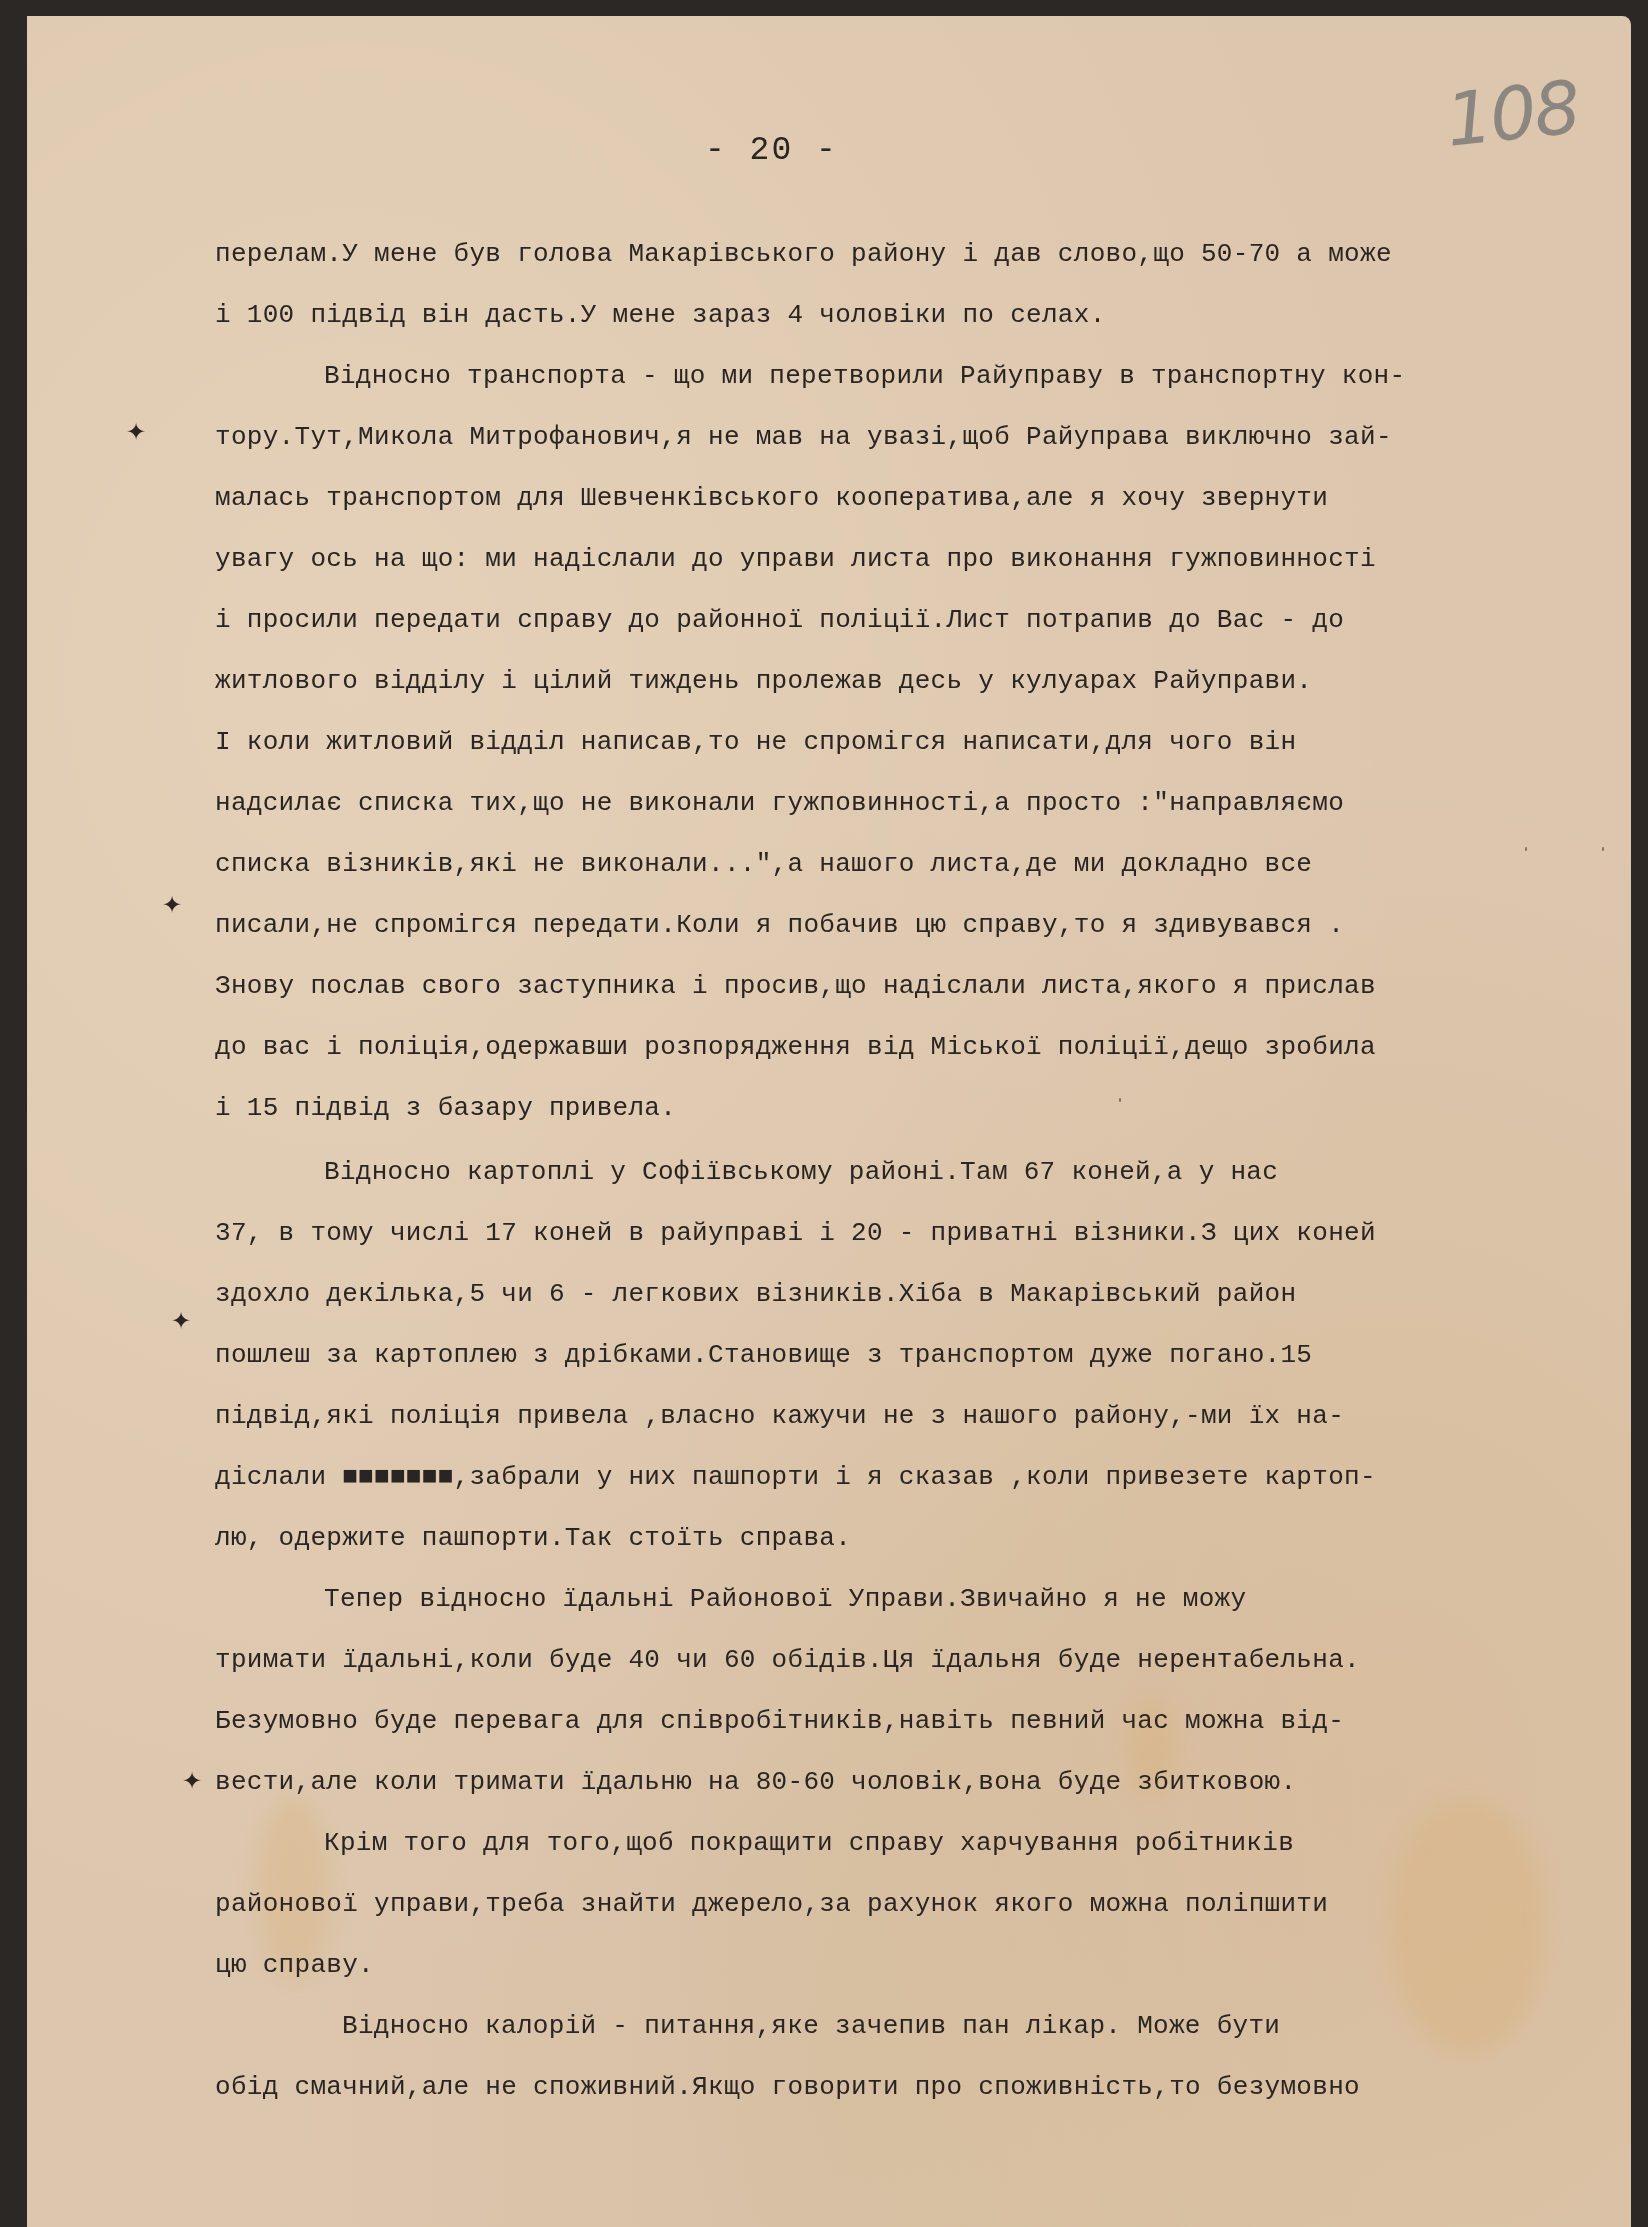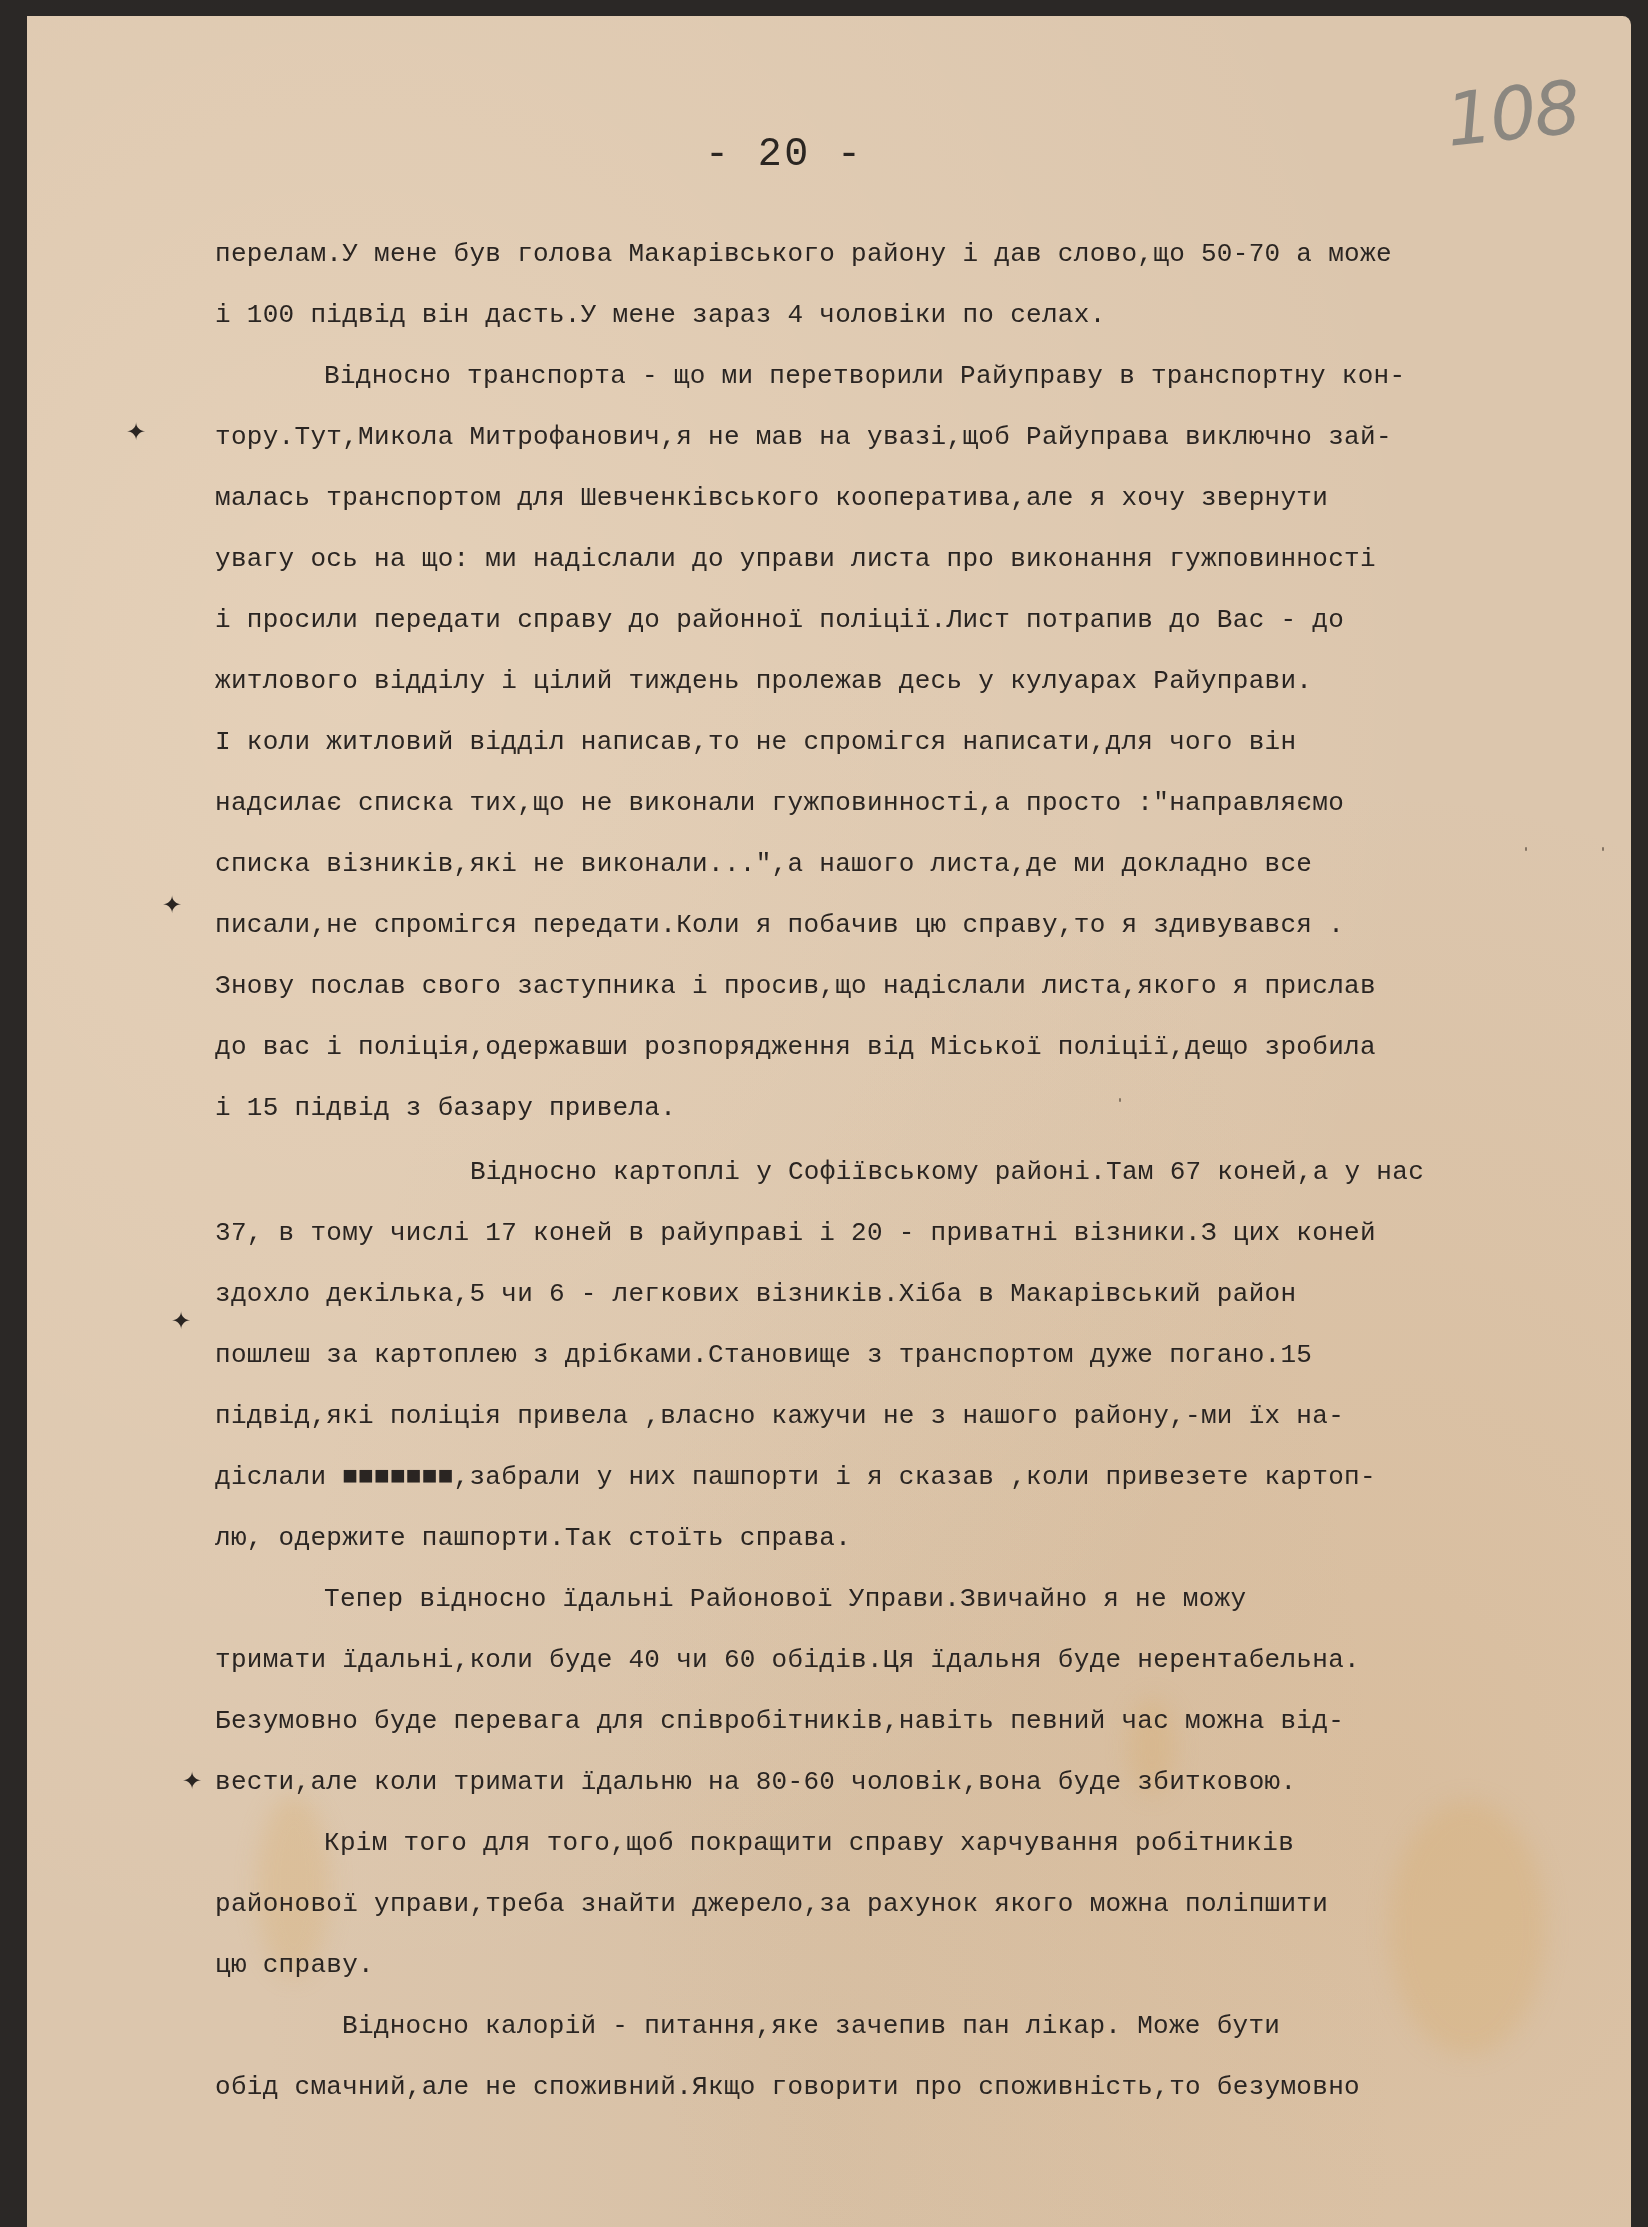--- a/index.html
+++ b/index.html
@@ -36,21 +36,21 @@
     .stain {
       position: absolute;
       border-radius: 50%;
       background: rgba(215,165,85,0.22);
       filter: blur(11px);
     }
     .page-number {
       position: absolute;
       left: 705px;
       top: 132px;
-      font-size: 40px;
+      font-size: 33px;
       color: #2b2622;
       letter-spacing: 2.4px;
       text-align: right;
     }
     .archive-number {
       position: absolute;
       left: 1446px;
       top: 71px;
       font-family: "DejaVu Sans", sans-serif;
       font-size: 73px;
@@ -70,21 +70,21 @@
       color: #2a2522;
       letter-spacing: 0.3px;
     }
     .line {
       display: block;
       white-space: pre;
       height: 61px;
     }
     .indent { padding-left: 109px; }
     .indent-lg { padding-left: 127px; }
-    .para-gap { margin-top: 3px; text-align: center; }
+    .para-gap { margin-top: 3px; }
     .margin-mark {
       position: absolute;
       font-family: "DejaVu Sans", sans-serif;
       font-size: 24px;
       color: #2a2522;
       font-weight: bold;
     }
     .speck {
       position: absolute;
       width: 2.4px; height: 4.2px;

